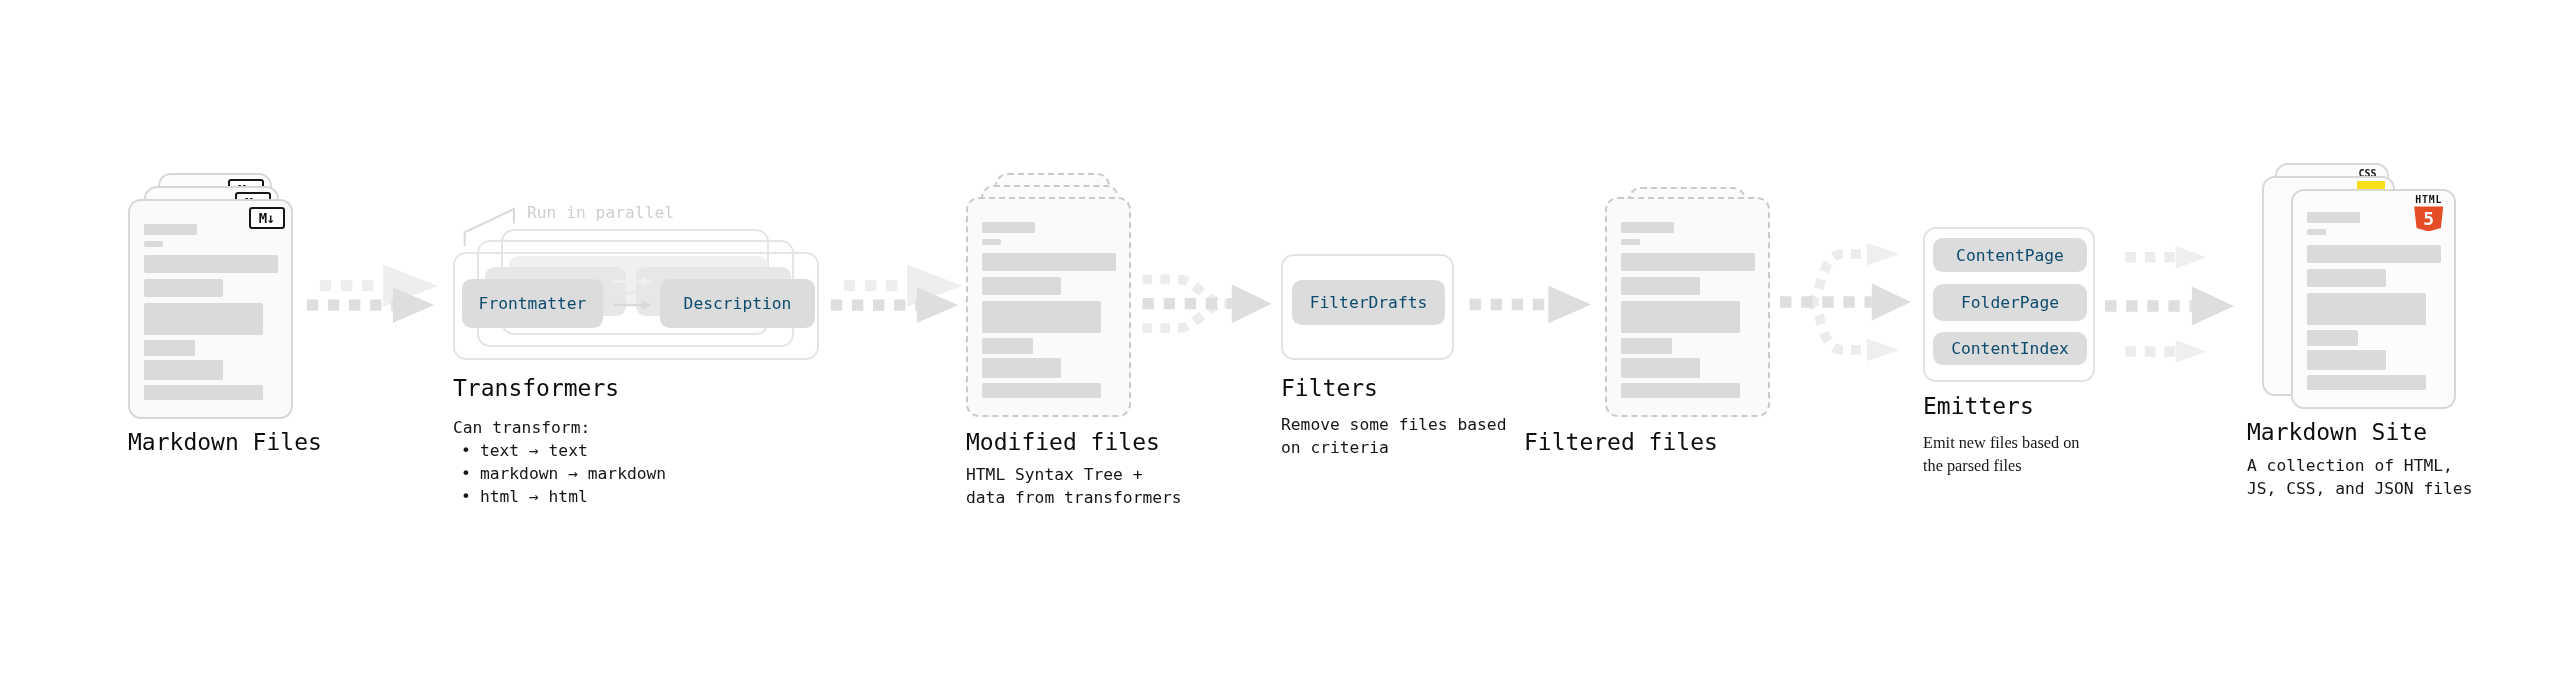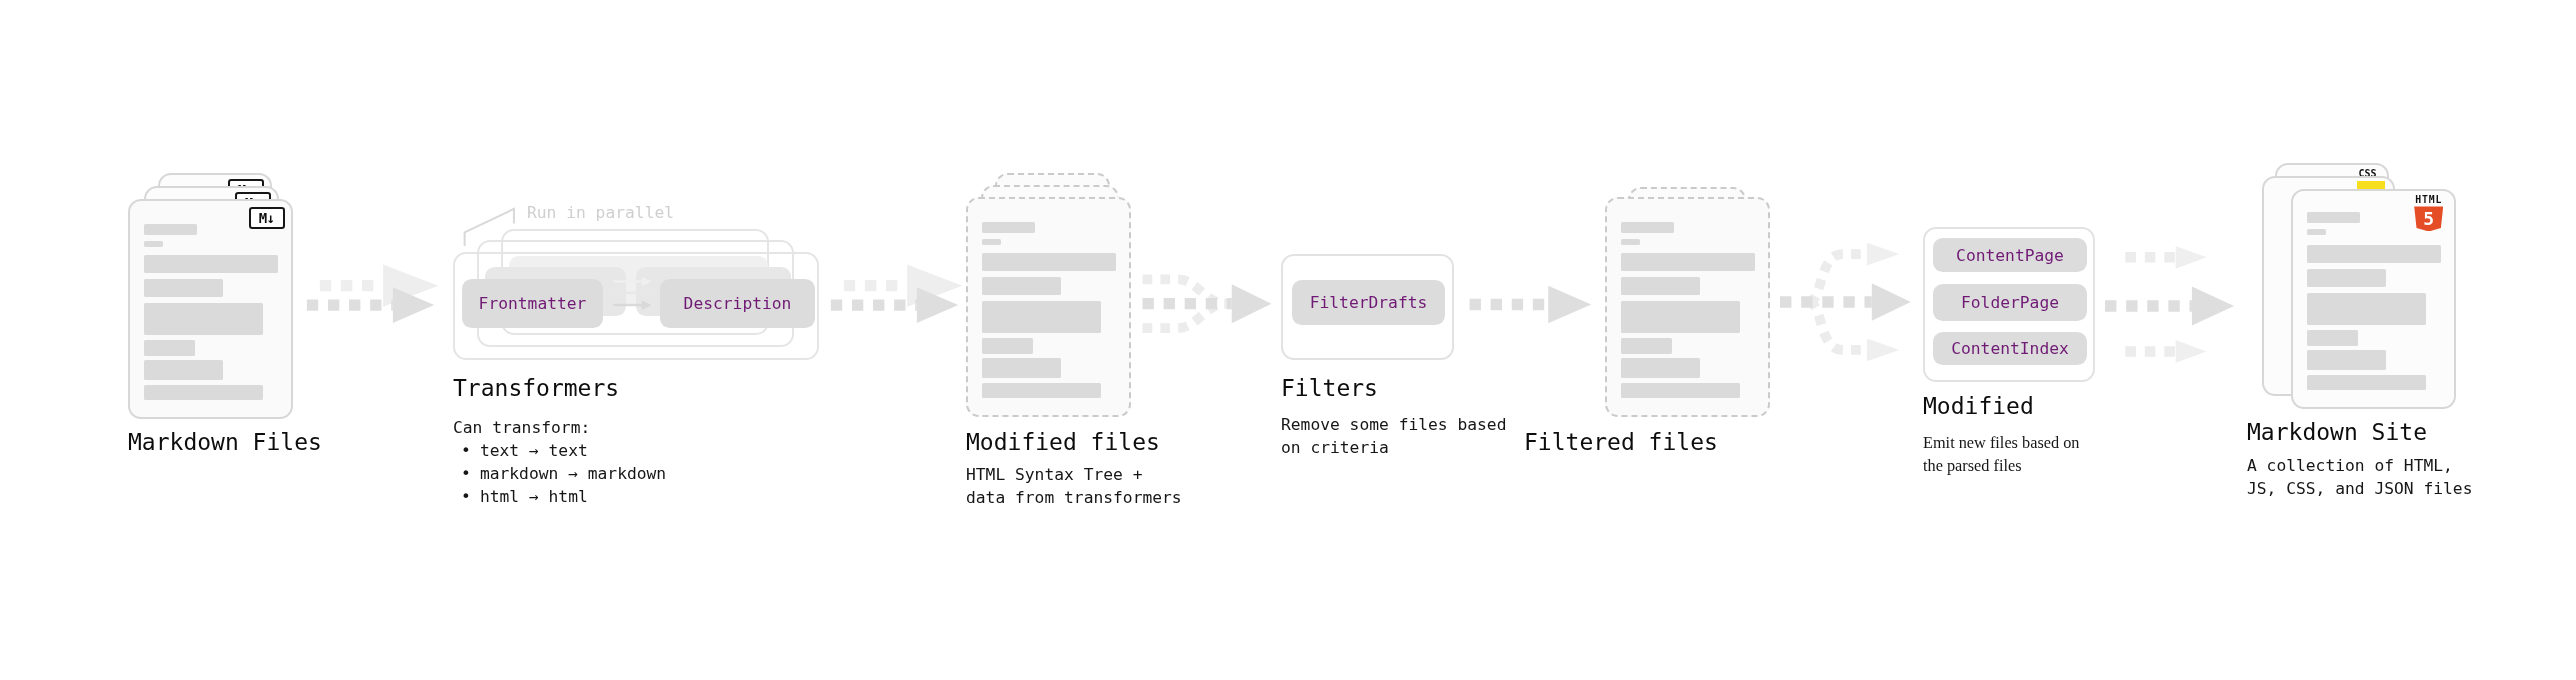--- a/index.html
+++ b/index.html
@@ -46,21 +46,21 @@
     clip-path:polygon(0 0,100% 0,92% 86%,50% 100%,8% 86%);
     display:flex;align-items:center;justify-content:center;
     color:#fff;font-size:18px;font-weight:bold;line-height:25px;
   }
 
   
   .t-box{position:absolute;border:2px solid #e5e5e5;border-radius:13px;background:transparent;box-sizing:border-box;}
   .node{
     position:absolute;background:#dcdcdc;border-radius:9.8px;
     display:flex;align-items:center;justify-content:center;
-    font-size:16.3px;color:#701a75;white-space:nowrap;
+    font-size:16.3px;color:#0c4a6e;white-space:nowrap;
   }
   .ghost1{background:#e7e7e7;}
   .ghost2{background:#f0f0f0;}
 
   
   .frame{position:absolute;border:2px solid #e2e2e2;border-radius:13px;background:#ffffff;box-sizing:border-box;}
 
   
   .stage-title{position:absolute;font-size:23px;color:#0d0d0d;white-space:nowrap;}
   .stage-desc{position:absolute;font-size:16.3px;line-height:23px;color:#161616;white-space:nowrap;}
@@ -208,21 +208,21 @@
   <path d="M40,80 C58,80 52,139 82,139 H112" stroke="#ececec" stroke-width="12" stroke-dasharray="12 10" fill="none"></path>
   <polygon points="112,125 152,139 112,153" fill="#efefef"></polygon>
   <line x1="5" y1="80" x2="118" y2="80" stroke="#dedede" stroke-width="14" stroke-dasharray="14 12"></line>
   <polygon points="118,57 166,80 118,103" fill="#dedede"></polygon>
 </svg>
 
 <div class="frame" style="left:1923px;top:227px;width:172px;height:155px;"></div>
 <div class="node" style="left:1933px;top:238px;width:154px;height:34px;">ContentPage</div>
 <div class="node" style="left:1933px;top:284px;width:154px;height:37px;">FolderPage</div>
 <div class="node" style="left:1933px;top:332px;width:154px;height:33px;">ContentIndex</div>
-<div class="stage-title" style="left:1923px;top:393px;">Modified</div>
+<div class="stage-title" style="left:1923px;top:393px;">Emitters</div>
 <div class="stage-desc" style="left:1923px;top:431px;font-family:Liberation Serif, serif;">
   <div>Emit new files based on</div>
   <div>the parsed files</div>
 </div>
 
 <svg class="abs" style="left:2101px;top:237px;" width="138" height="134" viewBox="0 0 170 165">
   <line x1="30" y1="25" x2="92" y2="25" stroke="#ececec" stroke-width="13" stroke-dasharray="13 11"></line>
   <polygon points="92,11 130,25 92,39" fill="#efefef"></polygon>
   <line x1="5" y1="85" x2="112" y2="85" stroke="#dedede" stroke-width="14" stroke-dasharray="14 12"></line>
   <polygon points="112,61 164,85 112,109" fill="#dedede"></polygon>

